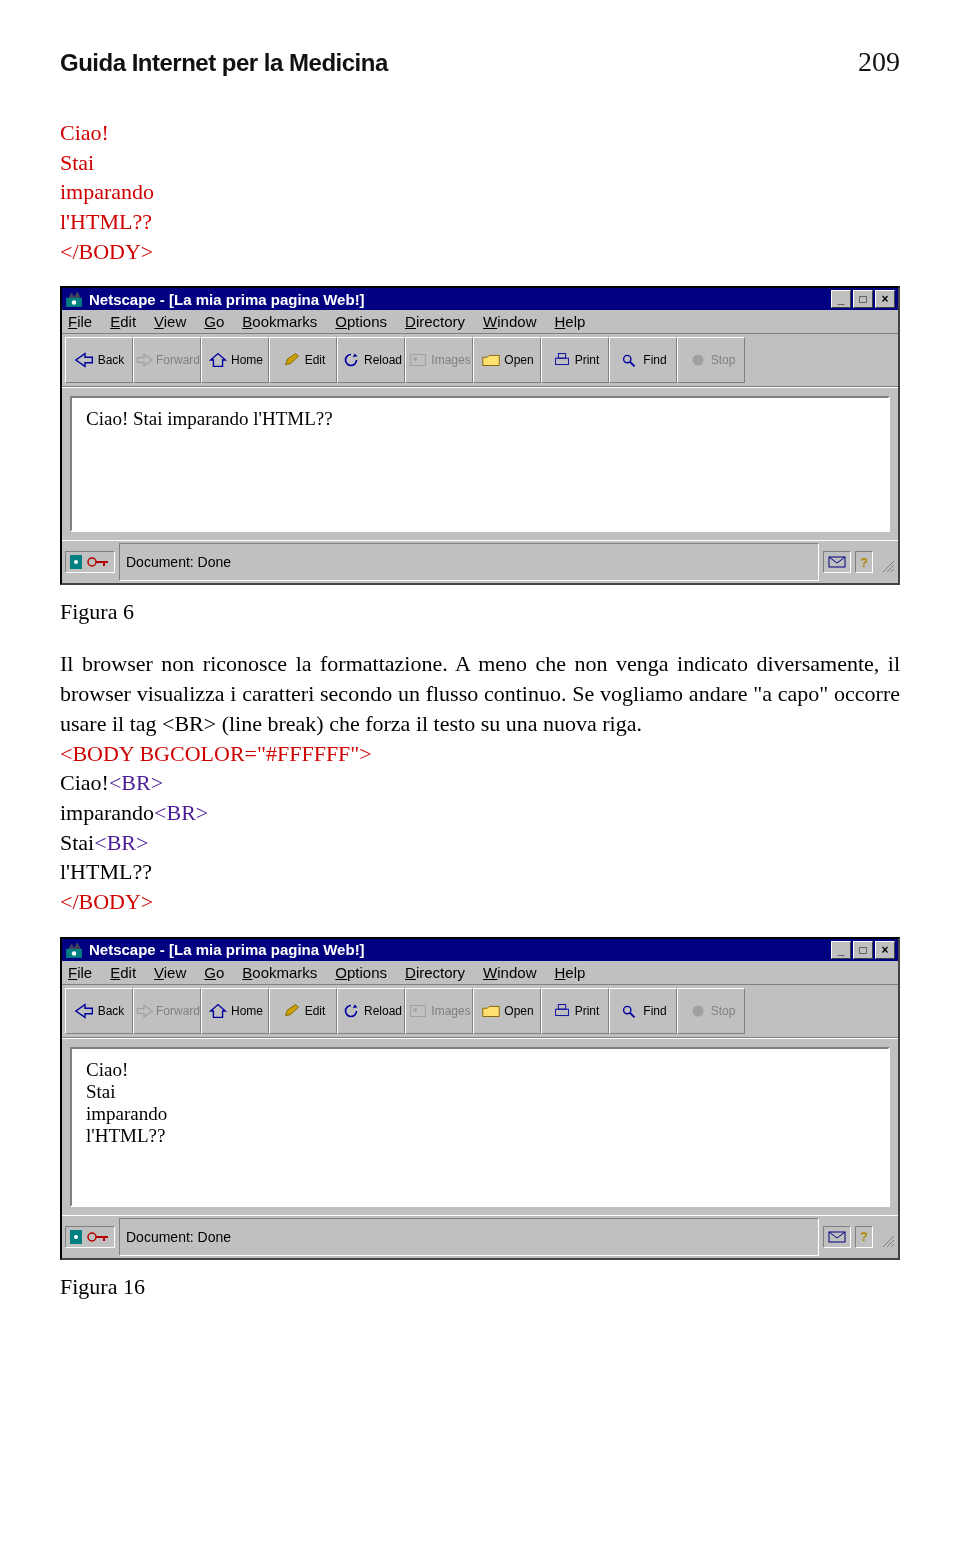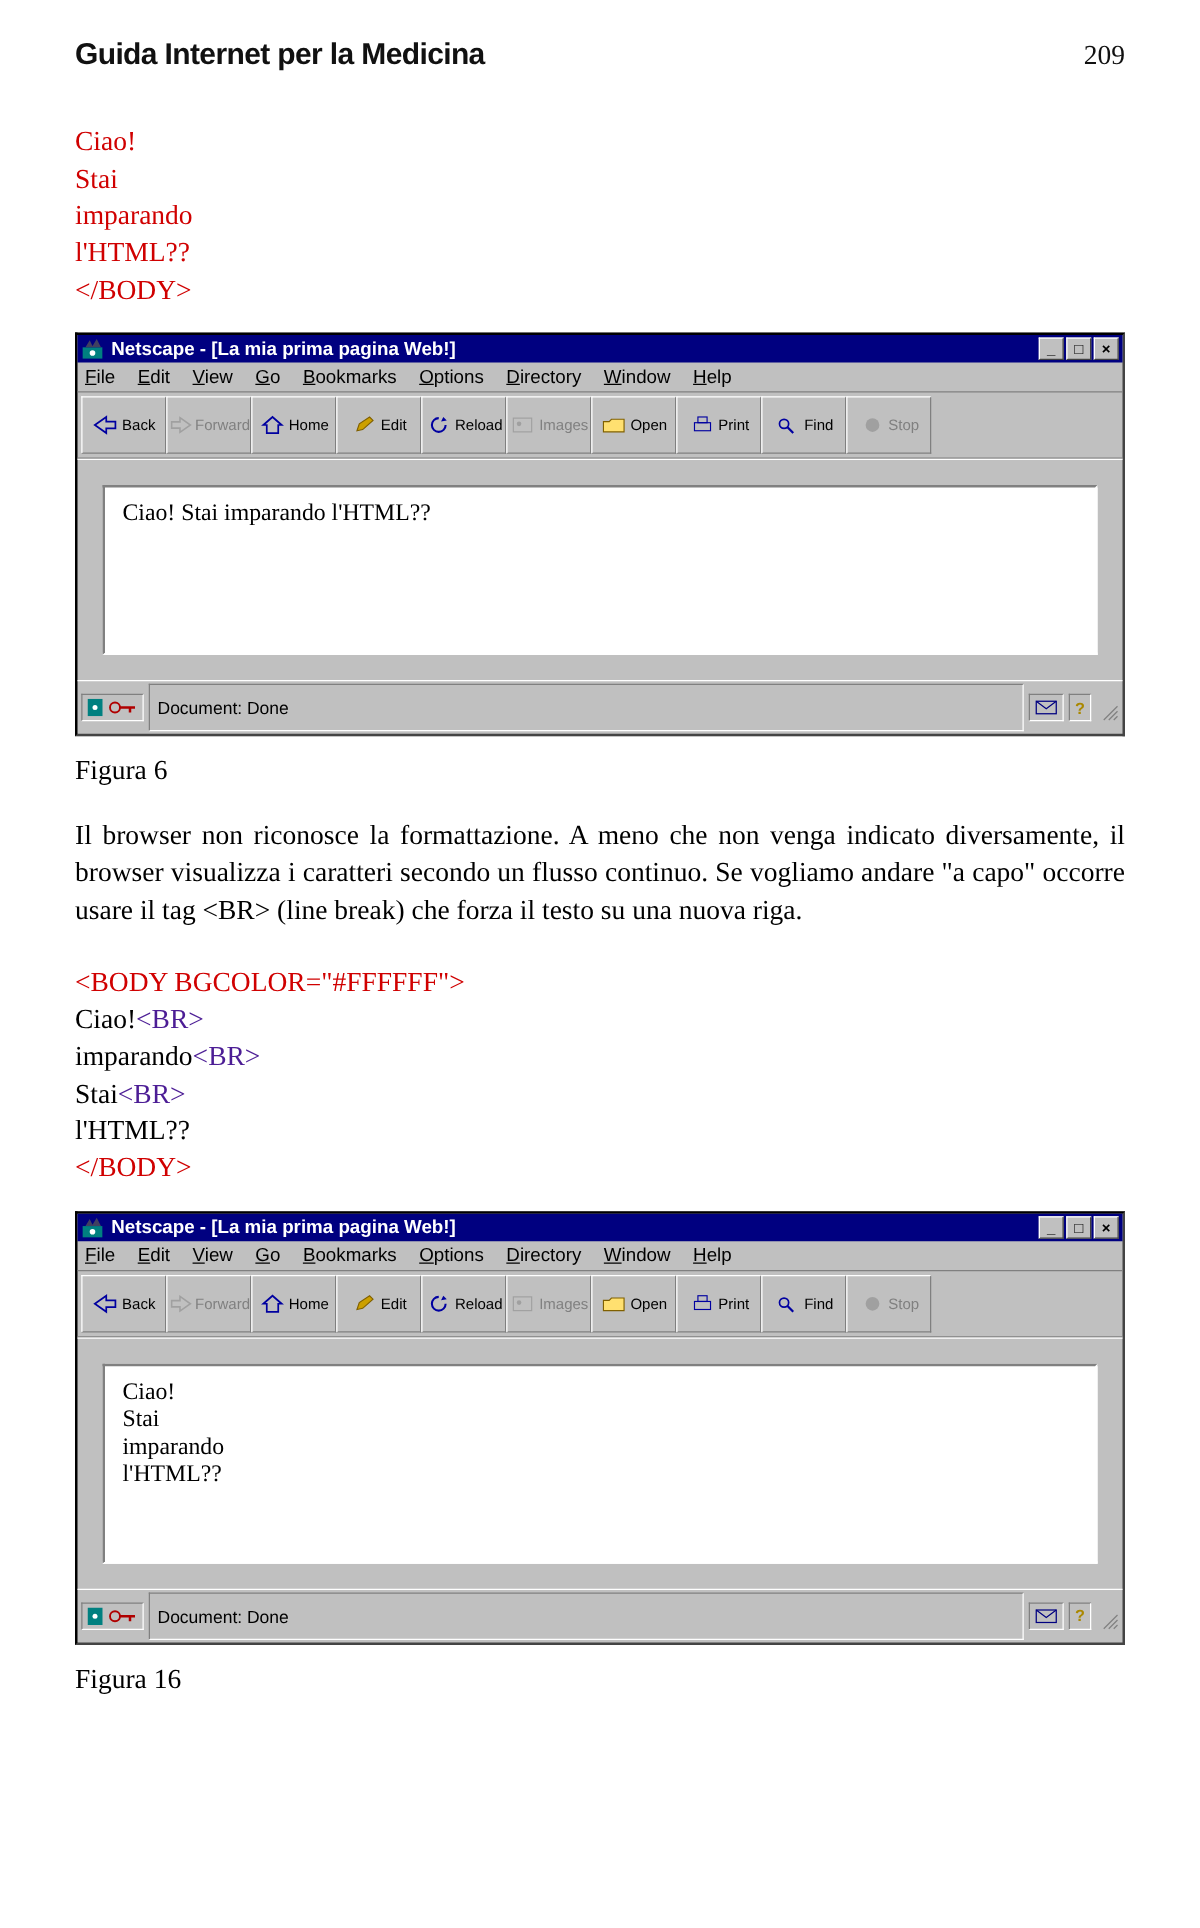--- a/index.html
+++ b/index.html
@@ -18,41 +18,40 @@
     justify-content: space-between;
     align-items: baseline;
     font-family: 'Arial Narrow', Arial, sans-serif;
     font-weight: bold;
     font-size: 24px;
     font-stretch: condensed;
     margin-bottom: 40px;
     color: #111;
   }
   .header-title { letter-spacing: -0.5px; }
-  .page-num { font-weight: normal; font-size: 22px; font-family: Georgia, serif;}
+  .page-num { font-weight: normal; font-size: 28px; font-family: Georgia, serif; margin-top: 16px;}
   .code-block {
     font-family: Georgia, serif;
     font-size: 22px;
     color: #d00000;
     line-height: 1.35;
     margin-bottom: 20px;
   }
   .fig-caption {
     font-family: Georgia, serif;
     font-size: 22px;
     margin: 14px 0 24px 0;
     color: #000;
   }
   .body-text {
     font-family: Georgia, serif;
     font-size: 22px;
     line-height: 1.35;
     text-align: justify;
     color: #000;
-    margin-bottom: 28px;
   }
   .tag-s { color: #4c1d95; }
   
   .ns-window {
     border: 2px solid #000;
     border-right-color: #444;
     border-bottom-color: #444;
     background: #c0c0c0;
     font-family: 'MS Sans Serif', Tahoma, sans-serif;
     font-size: 14px;
@@ -102,21 +101,21 @@
     border-right-color:#808080; border-bottom-color:#808080;
     background:#c0c0c0;
     display:flex; flex-direction:row; align-items:center; justify-content:center;
     font-size: 12px;
     color:#000;
     gap:2px;
   }
   .ns-tbtn.dis { color:#808080; }
   .ns-tbtn svg { width: 22px; height: 18px; }
   .ns-content-wrap {
-    padding: 20px;
+    padding: 8px;
     border-top: 1px solid #fff;
   }
   .ns-content {
     background: #fff;
     border: 2px solid #808080;
     border-right-color:#fff; border-bottom-color:#fff;
     min-height: 100px;
     padding: 10px 14px;
     font-family: 'Times New Roman', serif;
     font-size: 19px;

